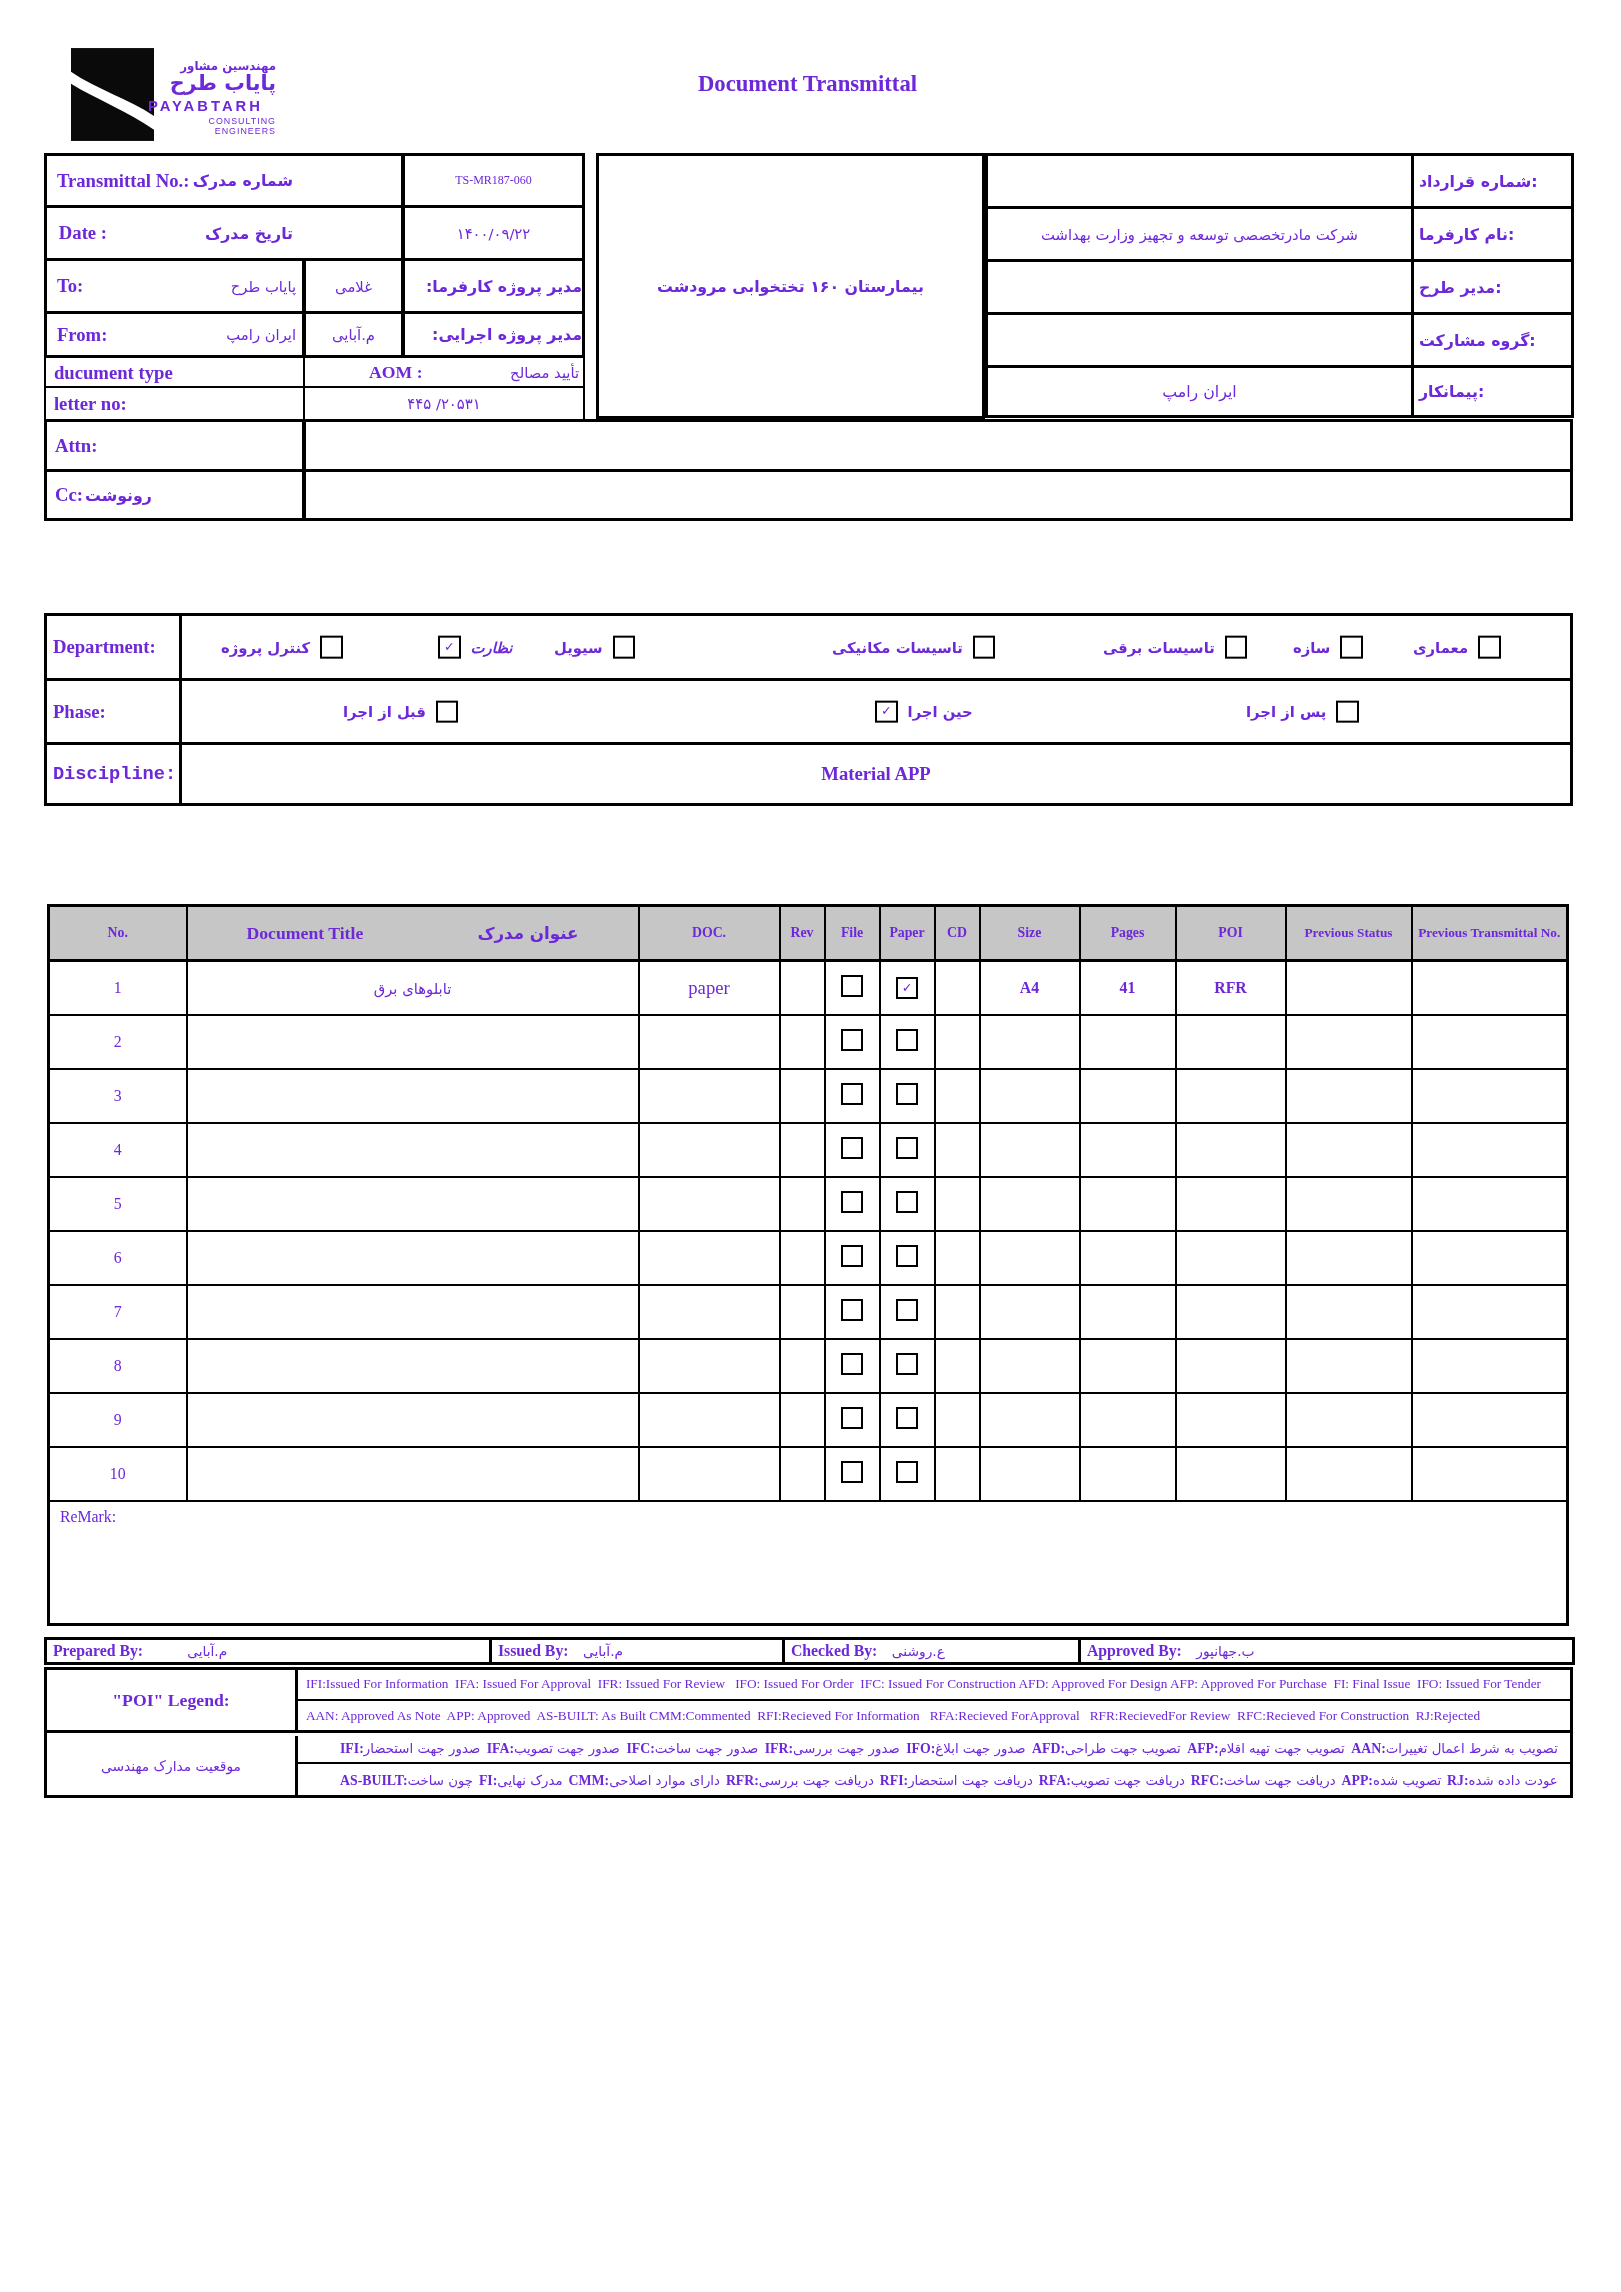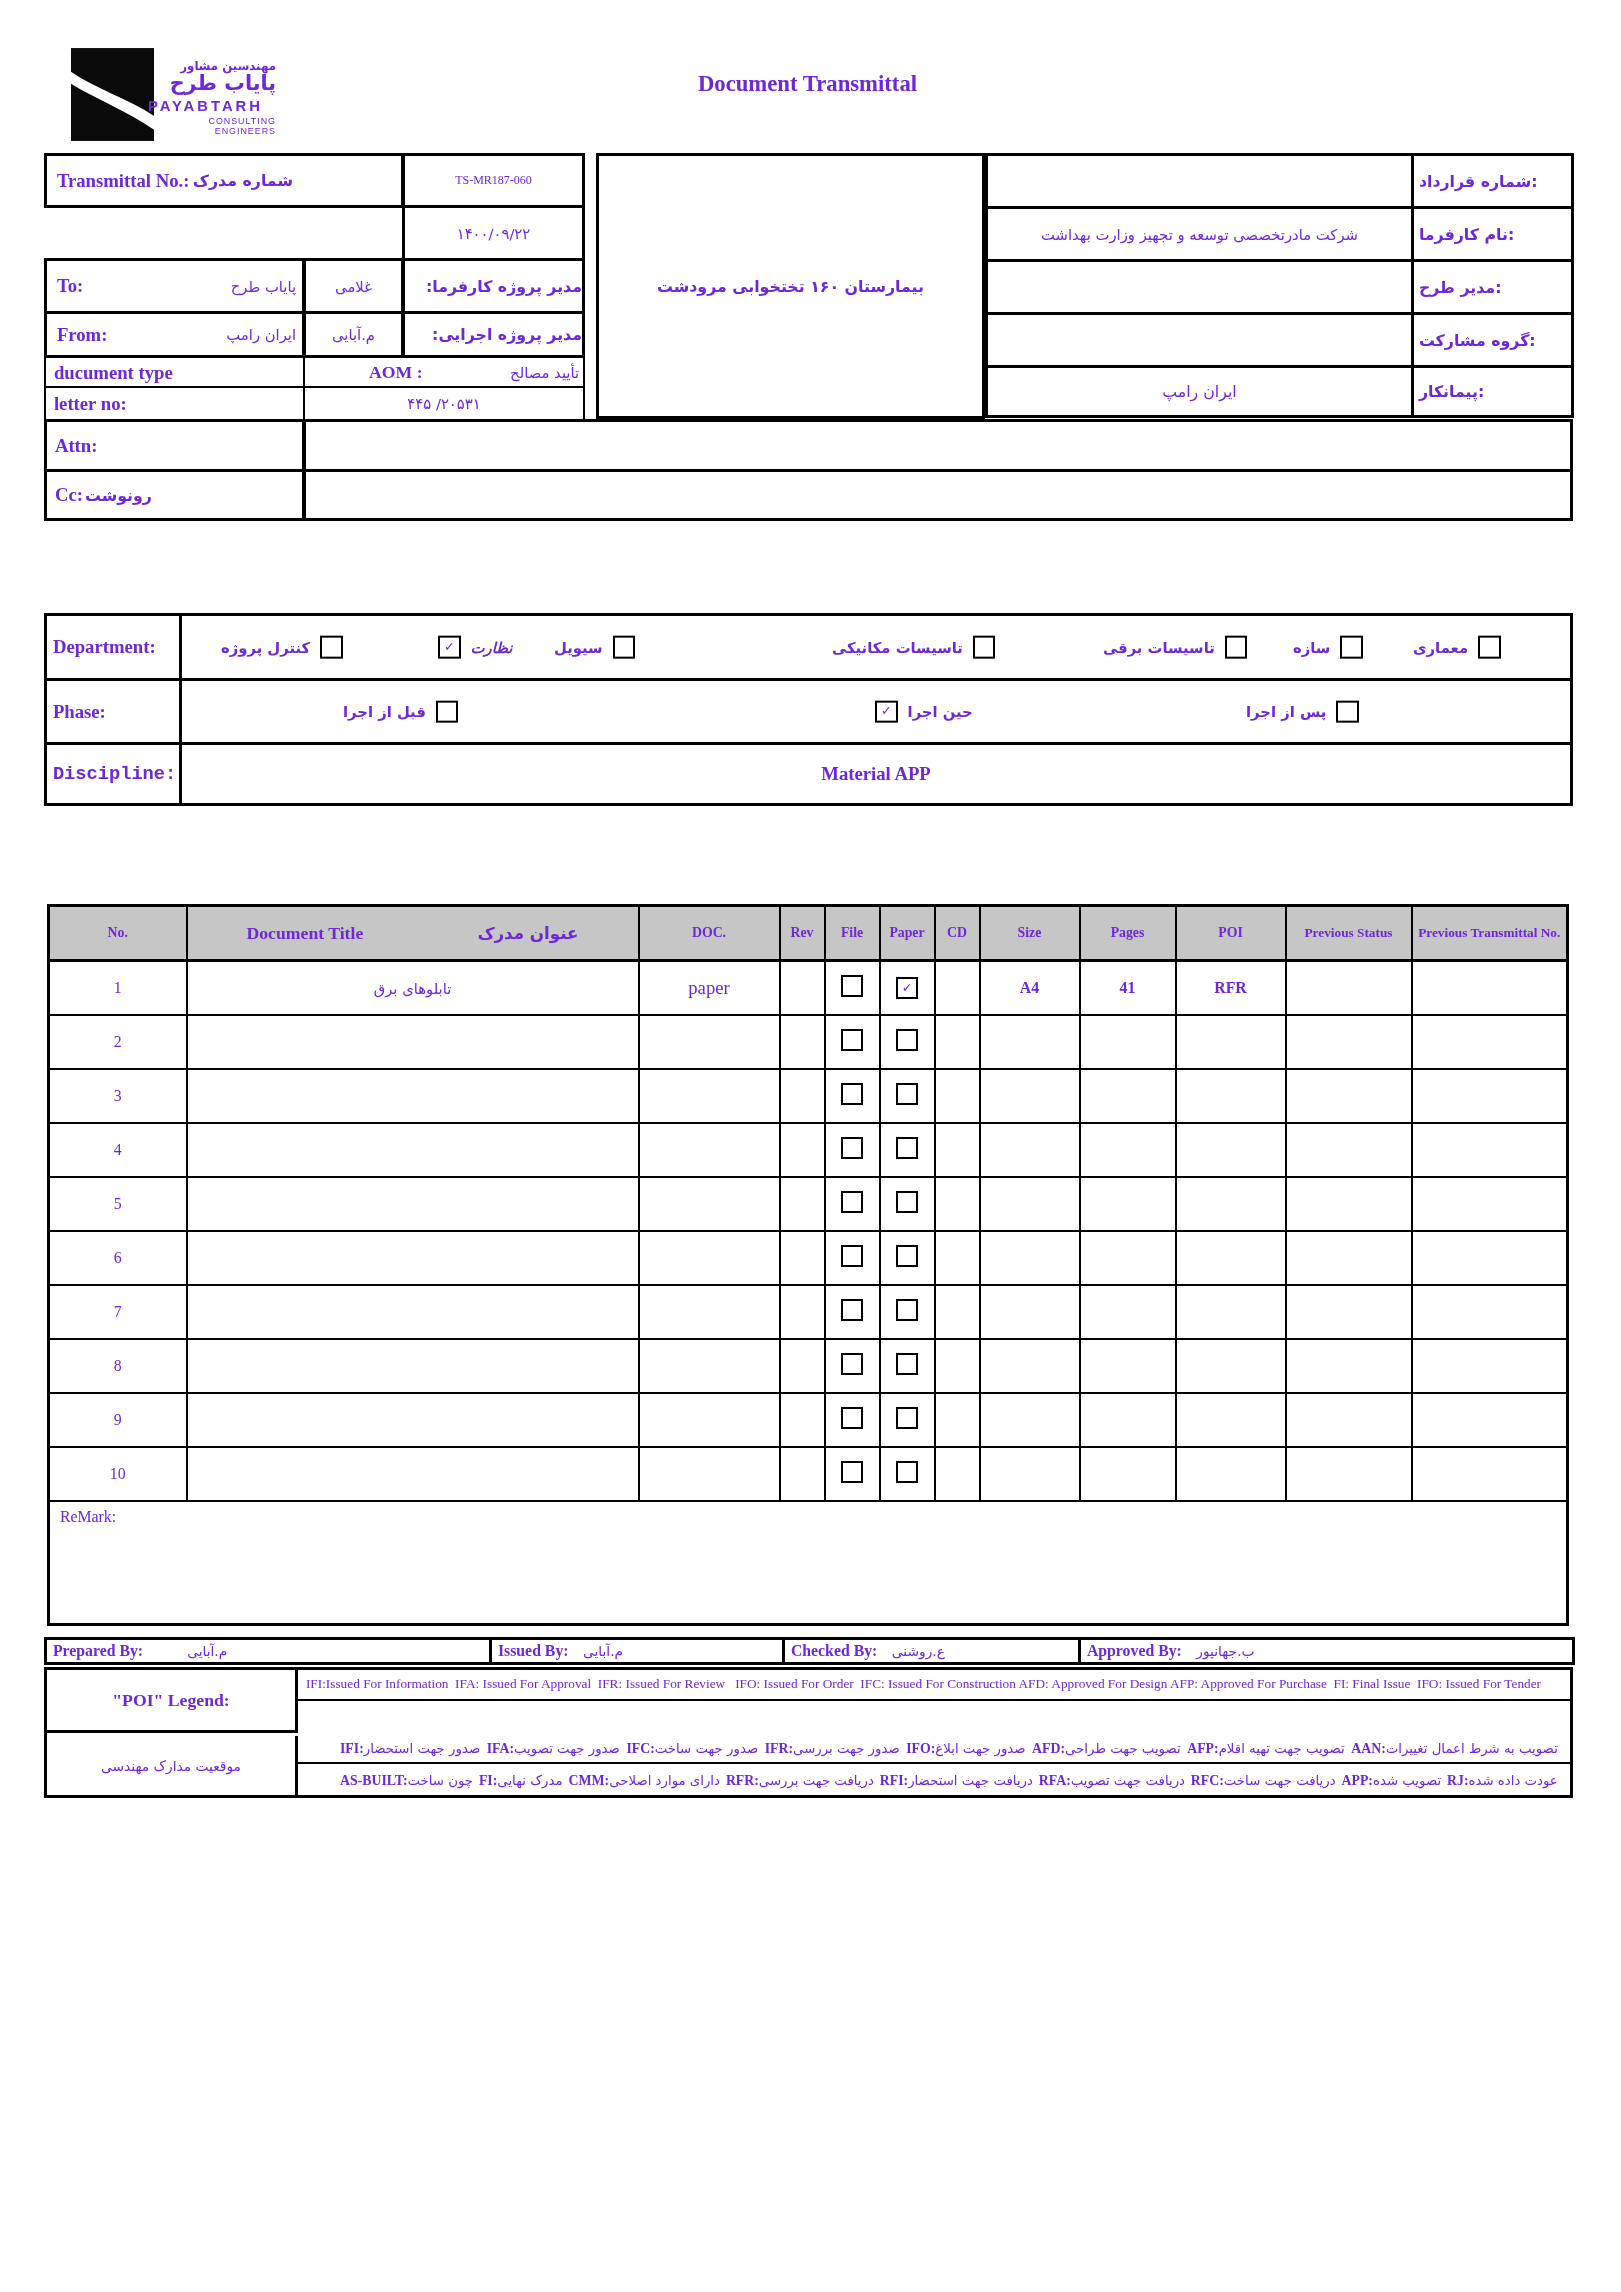--- a/index.html
+++ b/index.html
@@ -90,20 +90,24 @@
   <div class="doc-title">Document Transmittal</div>
 
   <div class="cell thick" style="left:44px;top:153px;width:360px;height:55px;justify-content:space-between;padding:0 108px 0 9.9px;">
     <span class="lbl-en">Transmittal No.:</span>
     <span class="lbl-fa fa">شماره مدرک</span>
   </div>
   <div class="cell thick center" style="left:402px;top:153px;width:183px;height:55px;">
     <span class="serif-val">TS-MR187-060</span>
   </div>
 
+  <div class="cell thick" style="left:44px;top:205px;width:360px;height:56px;justify-content:space-between;padding:0 108px 0 11.8px;">
+    <span class="lbl-en">Date :</span>
+    <span class="lbl-fa fa">تاریخ مدرک</span>
+  </div>
   <div class="cell thick center" style="left:402px;top:205px;width:183px;height:56px;">
     <span class="val-fa fa" dir="ltr">۱۴۰۰/۰۹/۲۲</span>
   </div>
 
   <div class="cell thick" style="left:44px;top:258px;width:261px;height:56px;justify-content:space-between;padding:0 5.9px 0 9.9px;">
     <span class="lbl-en">To:</span>
     <span class="val-fa fa">پایاب طرح</span>
   </div>
   <div class="cell thick center" style="left:303px;top:258px;width:101px;height:56px;">
     <span class="val-fa fa">غلامی</span>
@@ -456,20 +460,21 @@
   </div>
 
   <div class="legend">
     <div class="leg-label" style="top:0;height:63px;border-bottom:3px solid #000;">
       <span style="font-size:17.7px;font-weight:bold;">"POI" Legend:</span>
     </div>
     <div class="leg-label" style="top:66px;height:59px;">
       <span class="fa" style="font-size:13.8px;">موقعیت مدارک مهندسی</span>
     </div>
     <div class="leg-row" style="top:0;height:30.5px;border-bottom:2px solid #000;">IFI:Issued For Information  IFA: Issued For Approval  IFR: Issued For Review   IFO: Issued For Order  IFC: Issued For Construction AFD: Approved For Design AFP: Approved For Purchase  FI: Final Issue  IFO: Issued For Tender</div>
+    <div class="leg-row" style="top:32.5px;height:30.5px;border-bottom:3px solid #000;">AAN: Approved As Note  APP: Approved  AS-BUILT: As Built CMM:Commented  RFI:Recieved For Information   RFA:Recieved ForApproval   RFR:RecievedFor Review  RFC:Recieved For Construction  RJ:Rejected</div>
     <div class="leg-row fa-row" style="top:66px;height:27.6px;border-bottom:2px solid #000;" id="fa-line1">
         <span class="pair"><b>IFI:</b><span class="fa" dir="rtl"> صدور جهت استحضار</span></span>
         <span class="pair"><b>IFA:</b><span class="fa" dir="rtl"> صدور جهت تصویب</span></span>
         <span class="pair"><b>IFC:</b><span class="fa" dir="rtl"> صدور جهت ساخت</span></span>
         <span class="pair"><b>IFR:</b><span class="fa" dir="rtl"> صدور جهت بررسی</span></span>
         <span class="pair"><b>IFO:</b><span class="fa" dir="rtl"> صدور جهت ابلاغ</span></span>
         <span class="pair"><b>AFD:</b><span class="fa" dir="rtl"> تصویب جهت طراحی</span></span>
         <span class="pair"><b>AFP:</b><span class="fa" dir="rtl"> تصویب جهت تهیه اقلام</span></span>
         <span class="pair"><b>AAN:</b><span class="fa" dir="rtl"> تصویب به شرط اعمال تغییرات</span></span>
       </div>

